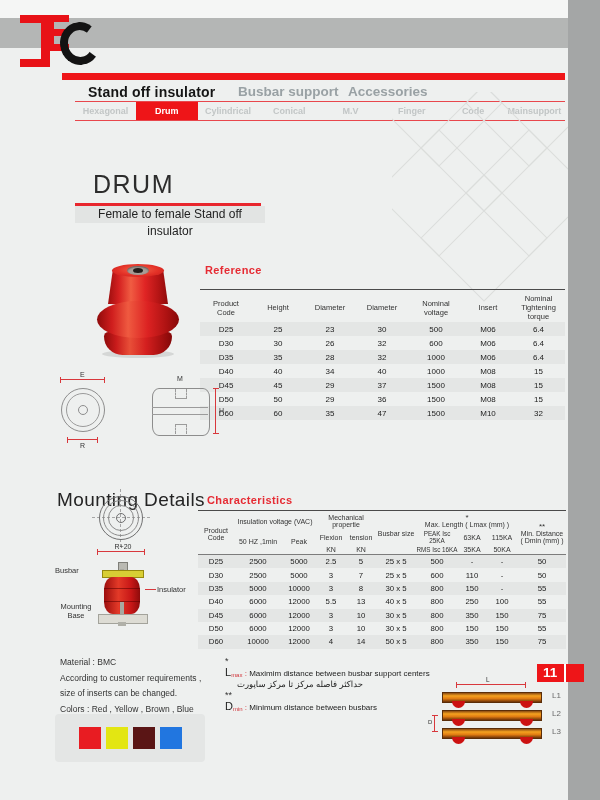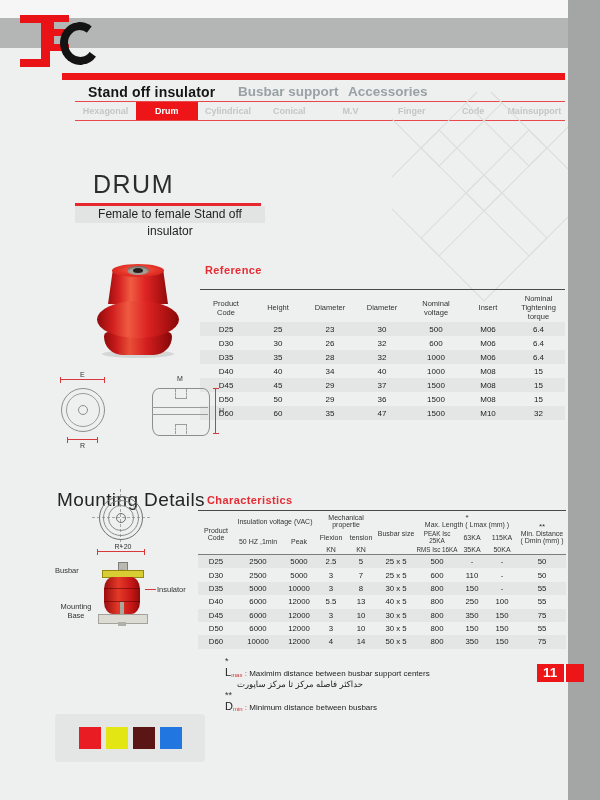--- a/index.html
+++ b/index.html
@@ -478,20 +478,26 @@
           <td>14</td>
           <td>50 x 5</td>
           <td>800</td>
           <td>350</td>
           <td>150</td>
           <td>75</td>
         </tr>
       </tbody>
   </table>
 
+  <div class="material">
+    <div>Material : BMC</div>
+    <div>According to customer requirements ,</div>
+    <div>size of inserts can be changed.</div>
+    <div>Colors : Red , Yellow , Brown , Blue</div>
+  </div>
   <div class="swatches">
     <div class="swatch" style="background: rgb(232, 28, 34);"></div>
     <div class="swatch" style="background: rgb(227, 230, 18);"></div>
     <div class="swatch" style="background: rgb(90, 21, 21);"></div>
     <div class="swatch" style="background: rgb(33, 118, 224);"></div>
   </div>
 
   <div class="notes">
     <div class="note-star">*</div>
     <div class="note-line">
@@ -501,16 +507,34 @@
     </div>
     <div class="fa">حداکثر فاصله مرکز تا مرکز ساپورت</div>
     <div class="note-star">**</div>
     <div class="note-line">
       <span class="note-sym">D</span><span class="note-sub">min</span>
       <span class="note-sep">:</span>
       <span>Minimum  distance between busbars</span>
     </div>
   </div>
 
+  <div class="busdiag">
+    <div class="dim-h ldim-line"></div>
+    <div class="dim-label ldim-label">L</div>
+    <div class="dim-v ddim-line"></div>
+    <div class="dim-label ddim-label">D</div>
+    <div class="bar b1"></div>
+    <div class="foot" style="left:24px;top:23px;"></div>
+    <div class="foot" style="left:92px;top:23px;"></div>
+    <div class="blabel" style="top:13px;">L1</div>
+    <div class="bar b2"></div>
+    <div class="foot" style="left:24px;top:41px;"></div>
+    <div class="foot" style="left:92px;top:41px;"></div>
+    <div class="blabel" style="top:31px;">L2</div>
+    <div class="bar b3"></div>
+    <div class="foot" style="left:24px;top:59px;"></div>
+    <div class="foot" style="left:92px;top:59px;"></div>
+    <div class="blabel" style="top:49px;">L3</div>
+  </div>
 
   <div class="pagenum">11</div>
 
 </div>
 
 </body></html>

